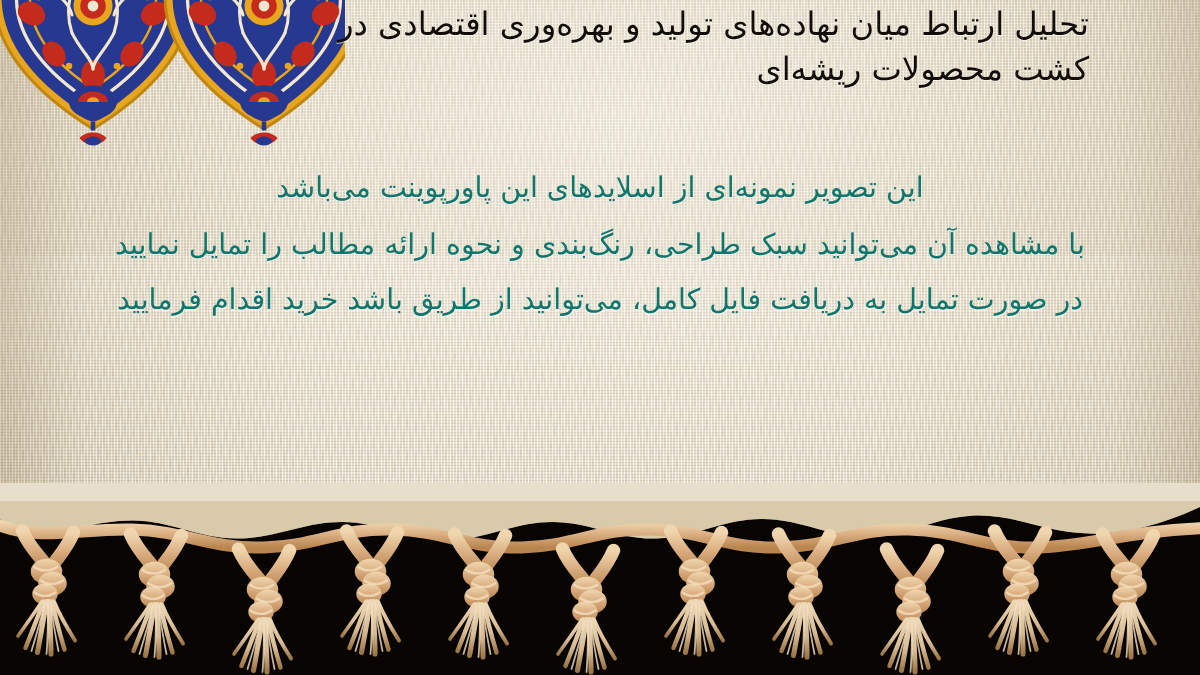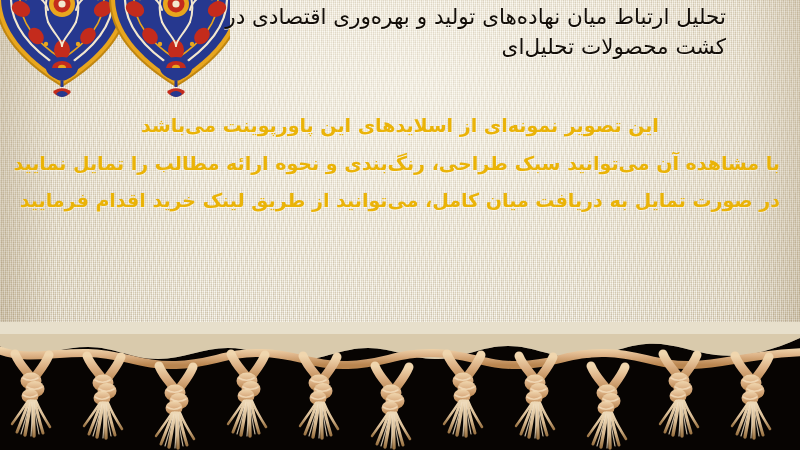--- a/index.html
+++ b/index.html
@@ -144,24 +144,24 @@
   }
   .heading .hl.l2 { margin-top: -1px; }
 
   
   .body-text {
     position: absolute;
     left: 0;
     top: 107px;
     width: 800px;
     text-align: center;
-    color: #eab308;
+    color: #0f766e;
     font-size: 19px;
     line-height: 37.5px;
-    font-weight: 700;
+    font-weight: 400;
     padding: 0 20px;
     box-sizing: border-box;
     text-shadow: 0 1px 0 rgba(255,252,244,0.55);
   }
   .body-text .bl {
     display: block;
     white-space: nowrap;
   }
 
   
@@ -262,27 +262,27 @@
       </g>
       <g>
         <use href="#medallion" x="0" y="0" transform="translate(176,78)"></use>
         <use href="#pendant" x="0" y="0" transform="translate(176,130)"></use>
       </g>
     </svg>
   </div>
 
   <div class="heading" lang="fa">
     <span class="hl l1">تحلیل ارتباط میان نهاده‌های تولید و بهره‌وری اقتصادی در</span>
-    <span class="hl l2">کشت محصولات تحلیل‌ای</span>
+    <span class="hl l2">کشت محصولات ریشه‌ای</span>
   </div>
 
   <div class="body-text" lang="fa">
     <span class="bl">این تصویر نمونه‌ای از اسلایدهای این پاورپوینت می‌باشد</span>
     <span class="bl">با مشاهده آن می‌توانید سبک طراحی، رنگ‌بندی و نحوه ارائه مطالب را تمایل نمایید</span>
-    <span class="bl">در صورت تمایل به دریافت میان کامل، می‌توانید از طریق لینک خرید اقدام فرمایید</span>
+    <span class="bl">در صورت تمایل به دریافت فایل کامل، می‌توانید از طریق باشد خرید اقدام فرمایید</span>
   </div>
 
   <div class="fringe">
     <svg width="800" height="128" viewBox="0 0 800 128" xmlns="http://www.w3.org/2000/svg">
       <defs>
         <linearGradient id="cordG" x1="0" y1="0" x2="0" y2="1">
           <stop offset="0%" stop-color="#f0d6ae"></stop>
           <stop offset="45%" stop-color="#dcb185"></stop>
           <stop offset="100%" stop-color="#b9854f"></stop>
         </linearGradient>

